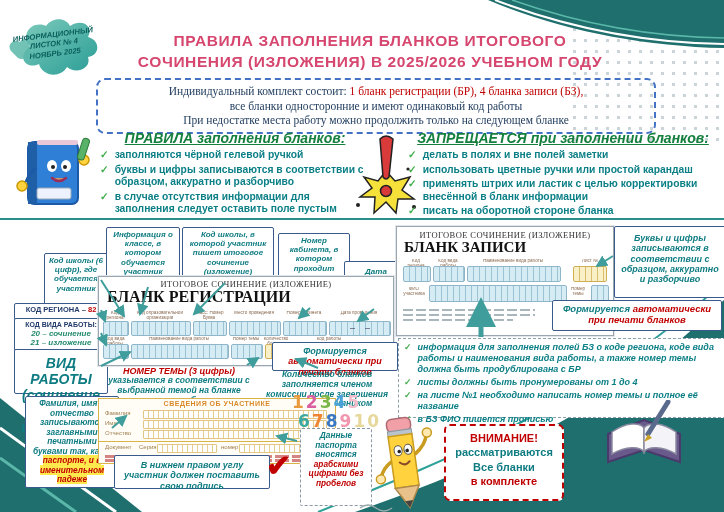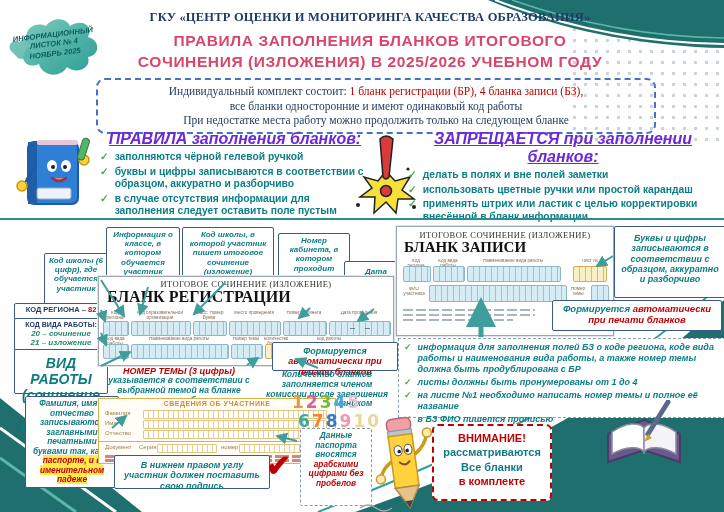--- a/index.html
+++ b/index.html
@@ -8,21 +8,21 @@
   .abs{position:absolute;}
   .it{font-style:italic;}
   .b{font-weight:bold;}
   .teal{color:#0e7c82;}
   .red{color:#c00000;}
   .center{text-align:center;}
   .org-title{font-family:"Liberation Serif",serif;font-weight:bold;font-size:12.5px;color:#1f3a68;letter-spacing:.2px;}
   .main-title{font-weight:bold;font-size:15.5px;color:#d6466e;letter-spacing:.6px;line-height:1.35;}
   .kit-box{border:2px dashed #4472c4;border-radius:9px;padding:4px 8px;font-family:"Liberation Serif",serif;
            font-weight:normal;font-size:11.5px;line-height:1.28;color:#254061;text-align:center;}
-  .rule-title{font-size:16px;font-weight:bold;font-style:italic;color:#6d28d9;text-decoration:underline;}
+  .rule-title{font-size:14px;font-weight:bold;font-style:italic;color:#15803d;text-decoration:underline;}
   .rule-list{list-style:none;margin:3px 0 0 0;padding:0;font-size:10.3px;font-weight:bold;color:#0b7f86;line-height:1.22;}
   .rule-list li{display:flex;gap:6px;margin-bottom:2px;}
   .check{color:#3fae49;font-weight:bold;flex:0 0 auto;}
   .divider{background:#2a8f8c;height:2px;}
   .callout{background:#fff;border:1px solid #3a5a8c;border-radius:2px;padding:2px 3px;
            font-size:8px;font-style:italic;font-weight:bold;color:#0e7c82;text-align:center;line-height:1.15;}
   .callout.dashed{border:1px dashed #8a99a8;}
   .note{font-size:8.5px;font-style:italic;font-weight:bold;color:#0e7c82;line-height:1.15;}
   .sheet{background:#fff;border:1px solid #9aa6b0;box-shadow:0 0 0 1px #e2e6ea;}
   .sheet-top{font-family:"Liberation Serif",serif;font-size:8.5px;color:#333;letter-spacing:.4px;text-align:center;}
@@ -73,21 +73,20 @@
       <path d="M28,34 C18,22 30,8 44,14 C50,5 64,5 68,14 C80,6 92,14 86,25 C98,28 99,43 86,45 C90,56 74,63 65,55 C58,67 40,64 37,52 C24,58 14,45 28,34 Z" fill="url(#tg)"></path>
       <path d="M10,40 C4,34 10,26 18,30 C22,24 30,28 27,36 C32,42 22,50 16,46 Z" fill="#5bb7a9" opacity=".85"></path>
     </svg>
     <div class="abs badge-text" style="left:6px;top:18px;width:92px;">
       <div>ИНФОРМАЦИОННЫЙ</div>
       <div>ЛИСТОК № 4</div>
       <div>НОЯБРЬ 2025</div>
     </div>
   </div>
 
-  <div class="abs org-title center" style="left:110px;top:10px;width:520px;">ГКУ «ЦЕНТР ОЦЕНКИ И МОНИТОРИНГА КАЧЕСТВА ОБРАЗОВАНИЯ»</div>
   <div class="abs main-title center" style="left:100px;top:31px;width:540px;">
     <div>ПРАВИЛА ЗАПОЛНЕНИЯ БЛАНКОВ ИТОГОВОГО</div>
     <div>СОЧИНЕНИЯ (ИЗЛОЖЕНИЯ) В 2025/2026 УЧЕБНОМ ГОДУ</div>
   </div>
 
   <div class="abs kit-box" style="left:96px;top:78px;width:540px;">
     <span>Индивидуальный комплект состоит: </span><span class="red">1 бланк регистрации (БР), 4 бланка записи (БЗ),</span>
     <div>все бланки односторонние и имеют одинаковый код работы</div>
     <div>При недостатке места работу можно продолжить только на следующем бланке</div>
   </div>
@@ -294,21 +293,21 @@
           <span class="check">✓</span>
           <span class="it">на листе №1 необходимо написать номер темы и полное её название</span>
         </li>
       <li>
           <span class="check">✓</span>
           <span class="it">в БЗ ФИО пишется прописью</span>
         </li>
     </ul>
   </div>
 
-  <div class="abs attention" style="left:432px;top:424px;width:116px;height:68px;">
+  <div class="abs attention" style="left:444px;top:424px;width:116px;height:68px;">
     <div class="red">ВНИМАНИЕ!</div>
     <div class="teal">рассматриваются</div>
     <div class="teal">Все бланки</div>
     <div class="red">в комплекте</div>
   </div>
 
   <svg class="abs" style="left:356px;top:416px;" width="92" height="96" viewBox="0 0 92 96">
     <g transform="rotate(-8 48 48)">
       <rect x="36" y="2" width="24" height="13" rx="5" fill="#f2a0a8" stroke="#b06a72" stroke-width="1.5"></rect>
       <rect x="36" y="14" width="24" height="6" fill="#b9c4cc" stroke="#8a98a2"></rect>

